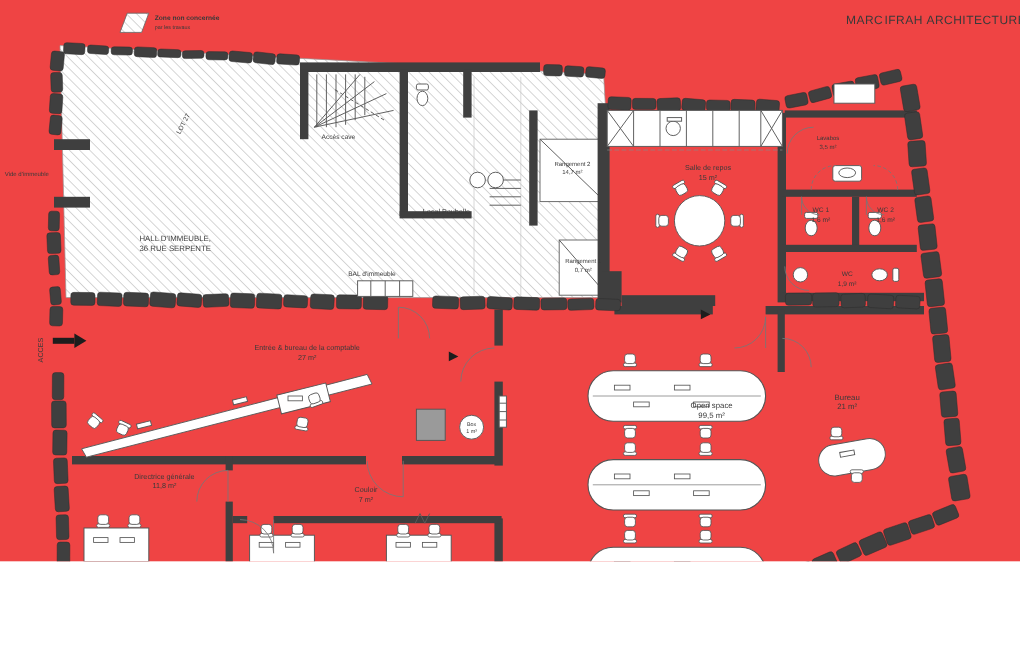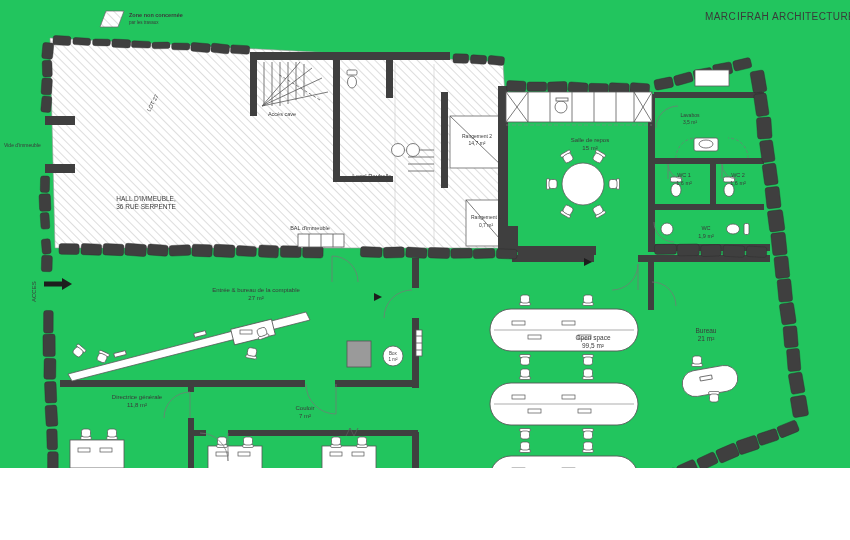--- a/index.html
+++ b/index.html
@@ -1,16 +1,16 @@
 <!DOCTYPE html>
 <html><head>
 <meta charset="utf-8">
 <style>
   html,body{margin:0;padding:0;background:#fff;}
-  .canvas{width:850px;height:468px;position:relative;background:#22c55e;overflow:hidden;
+  .canvas{width:850px;height:468px;position:relative;background:#ef4444;overflow:hidden;
           font-family:"Liberation Sans",sans-serif;text-align:center;}
   svg text{font-family:"Liberation Sans",sans-serif;fill:#3a3a3a;}
   .thin{stroke:#5a5a5a;stroke-width:0.8;fill:none;}
   .fixture{stroke:#5a5a5a;stroke-width:0.8;fill:#ffffff;}
 </style>
 </head>
 <body>
 
 <div class="canvas">
 <svg width="850" height="540" viewBox="0 0 850 540">

